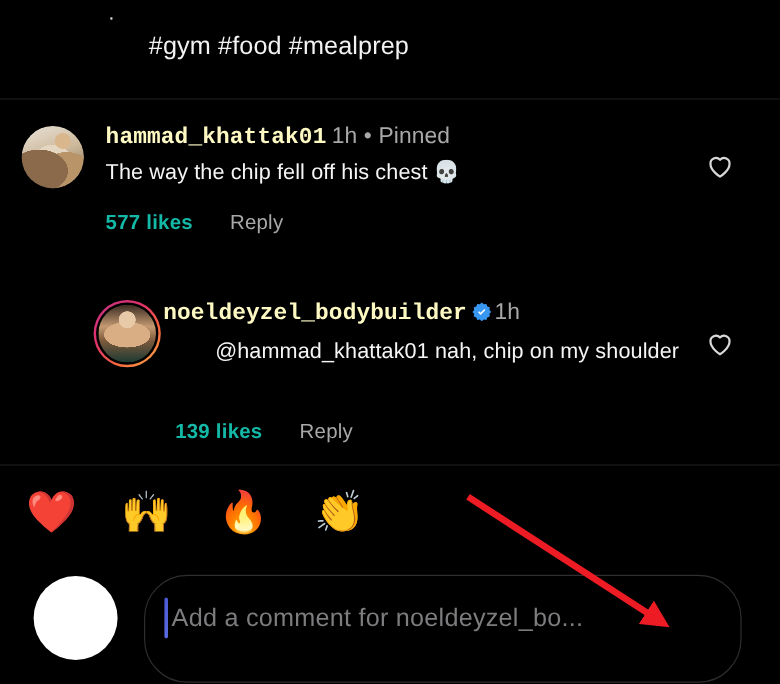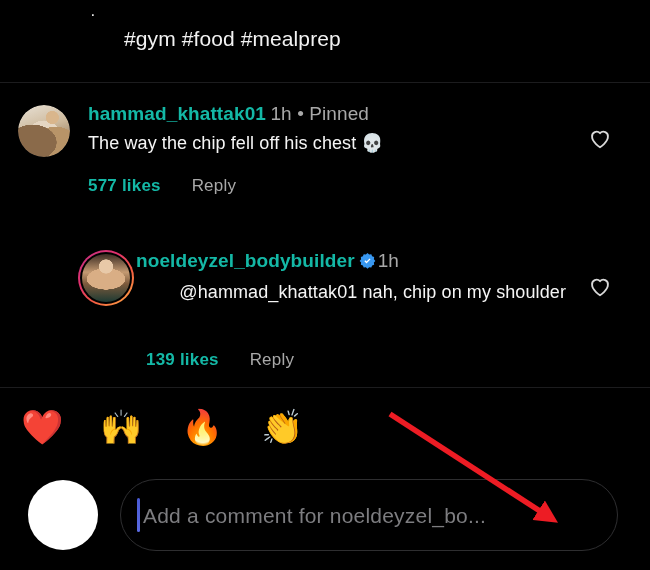--- a/index.html
+++ b/index.html
@@ -83,22 +83,23 @@
   
   .img-blank { background:#ffffff; }
 
   .c-head {
     position:absolute; white-space:nowrap;
   }
   .c-top   .c-head { left:88px; top:8px; }
   .c-reply .c-head { left:136px; top:10px;text-align:center; }
 
   .c-user {
-    color:#14b8a6; font-size:19px; font-weight:bold;
+    color:#fef9c3; font-size:19px; font-weight:bold;
     letter-spacing:0.1px;
+    font-family:Liberation Mono, monospace;
   }
   .c-meta {
     color:#a8a8a8; font-size:19px; font-weight:normal;
     letter-spacing:0.1px;
   }
   .verified-icon {
     display:inline-block; vertical-align:-2px;
     width:17px; height:17px; margin:0 2px 0 4px;
     position:relative;
   }
@@ -141,21 +142,21 @@
   
   .composer {
     position:absolute; left:0; top:470px; width:650px; height:100px;
   }
   .composer-avatar {
     position:absolute; left:28px; top:10px;
     width:70px; height:70px; border-radius:50%;
   }
   .input-wrap {
     position:absolute; left:120px; top:9px;
-    width:498px; height:72px;
+    width:498px; height:90px;
     border:1px solid #2e2e30; border-radius:36px;
     background:#000000;
   }
   .caret {
     position:absolute; left:16px; top:18px;
     width:3px; height:34px;
     background:linear-gradient(180deg,#4a5bd6,#5a6ae0);
     border-radius:2px;
   }
   .placeholder {

